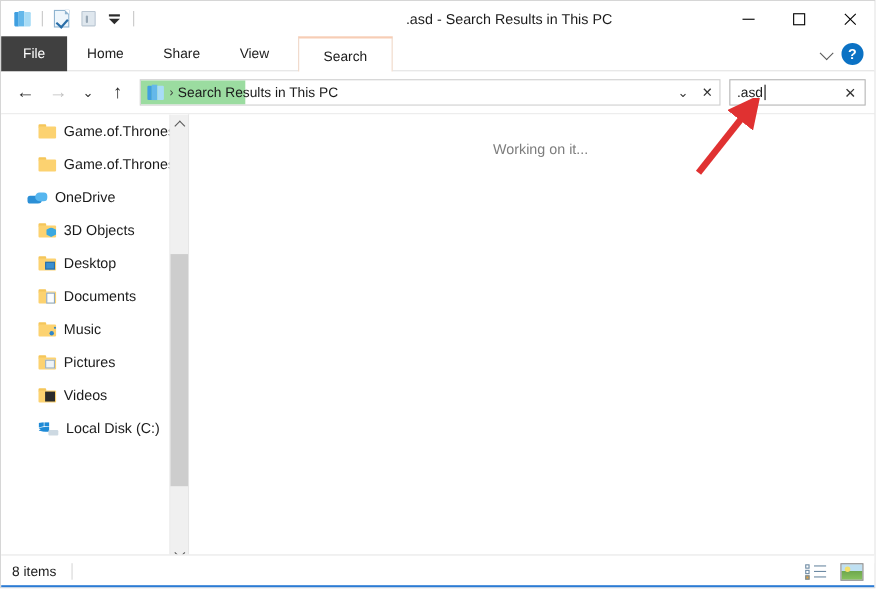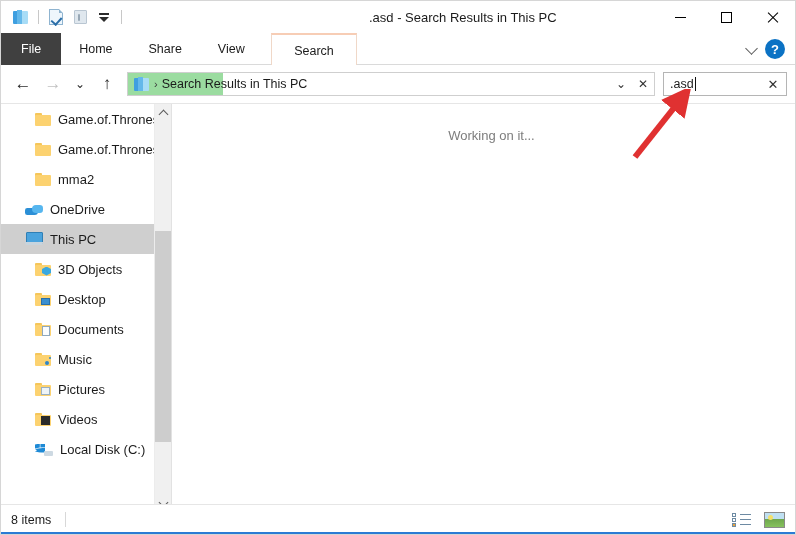--- a/index.html
+++ b/index.html
@@ -584,31 +584,23 @@
     <div id="navpane">
 
       <div class="nav-item indent1">
         <span class="ico-folder"></span>
         <span class="nav-label">Game.of.Thrones</span>
       </div>
       <div class="nav-item indent1">
         <span class="ico-folder"></span>
         <span class="nav-label">Game.of.Thrones</span>
       </div>
-      <div class="nav-item indent1">
-        <span class="ico-folder"></span>
-        <span class="nav-label">mma2</span>
-      </div>
       <div class="nav-item indent0">
         <span class="ico-onedrive"></span>
         <span class="nav-label">OneDrive</span>
-      </div>
-      <div class="nav-item indent0 selected">
-        <span class="ico-pc"></span>
-        <span class="nav-label">This PC</span>
       </div>
       <div class="nav-item indent1">
         <span class="ico-3d">
             <b></b>
           </span>
         <span class="nav-label">3D Objects</span>
       </div>
       <div class="nav-item indent1">
         <span class="ico-desk">
             <b></b>

